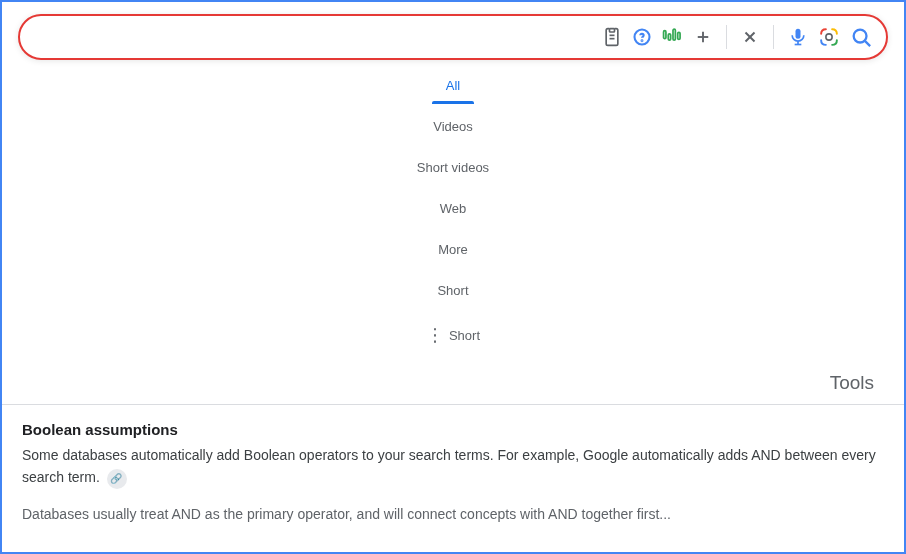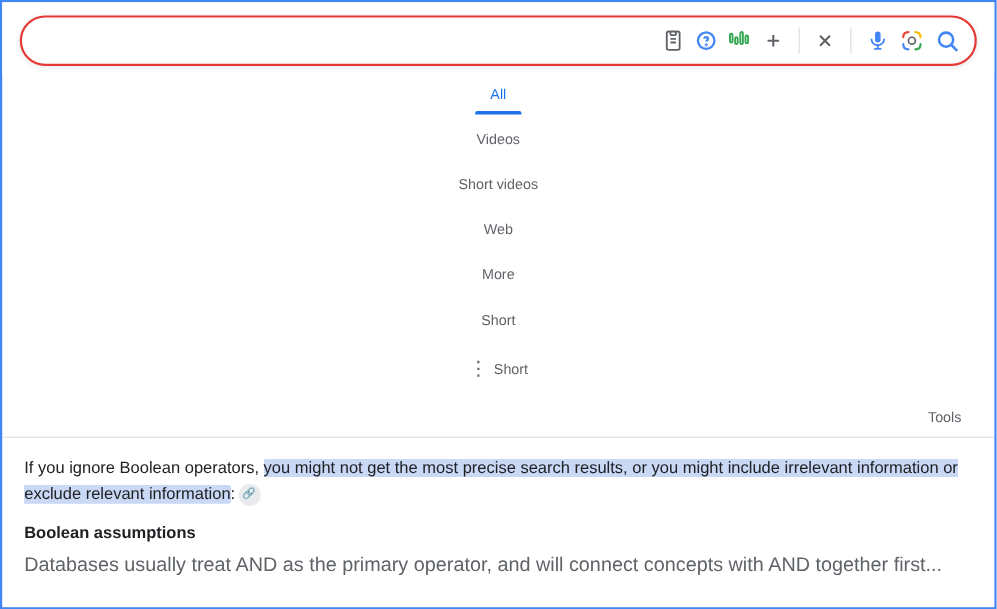--- a/index.html
+++ b/index.html
@@ -82,21 +82,21 @@
       bottom: -1px;
       left: 0;
       right: 0;
       height: 3px;
       background: #1a73e8;
       border-radius: 2px 2px 0 0;
     }
     .nav-tab-tools {
       margin-left: auto;
       padding: 10px 14px;
-      font-size: 13px;
+      font-size: 19px;
       color: #5f6368;
       cursor: pointer;
       text-align: center;
     }
     .more-dots {
       font-size: 18px;
       color: #5f6368;
       margin-right: 2px;
     }
 
@@ -151,21 +151,21 @@
       color: #202124;
       margin-bottom: 6px;
     }
     .section-text {
       font-size: 14px;
       color: #3c4043;
       line-height: 1.6;
       margin-bottom: 14px;
     }
     .section-text-muted {
-      font-size: 18px;
+      font-size: 14px;
       color: #5f6368;
       line-height: 1.6;
     }
   </style>
 </head>
 <body>
 
 <div class="search-bar-area">
   <div class="search-bar-container">
     <input class="search-input" type="text" style="">
@@ -253,21 +253,22 @@
   <span class="nav-tab" style="display:flex;align-items:center;gap:3px;">
     <span class="more-dots">⋮</span>
     <span>Short</span>
   </span>
   <span class="nav-tab-tools">Tools</span>
 </nav>
 
 <div class="main-content">
 
 
-  <div class="ai-text">
-    <span>If you ignore Boolean operators, </span><span class="ai-text-highlighted">you might not get the most precise search results, or you might include irrelevant information or exclude relevant information</span><span>:</span><span class="link-icon">🔗</span>
+
+  <div class="section-heading">Boolean assumptions</div>
+  <div class="section-text">
+    <span>Some databases automatically add Boolean operators to your search terms. For example, Google automatically adds AND between every search term.</span>
+    <span class="link-icon">🔗</span>
   </div>
 
-  <div class="section-heading">Boolean assumptions</div>
-
   <div class="section-text-muted">Databases usually treat AND as the primary operator, and will connect concepts with AND together first...</div>
 
 </div>
 
 </body></html>

